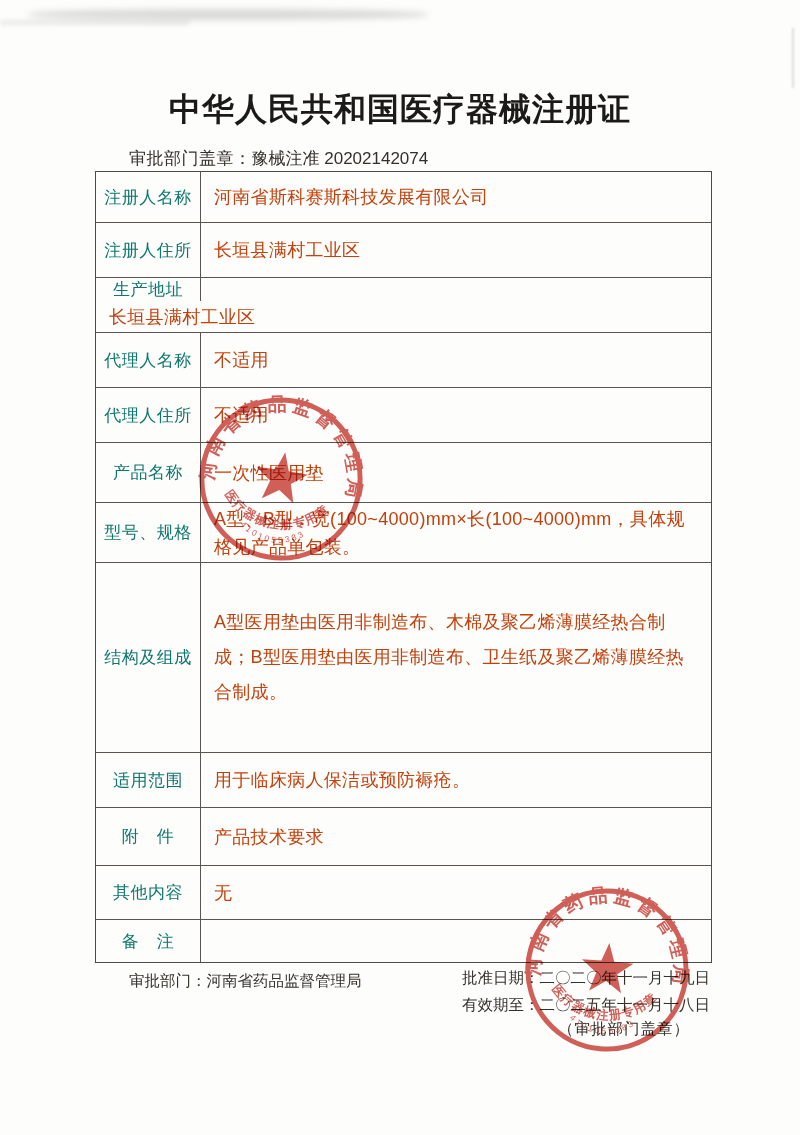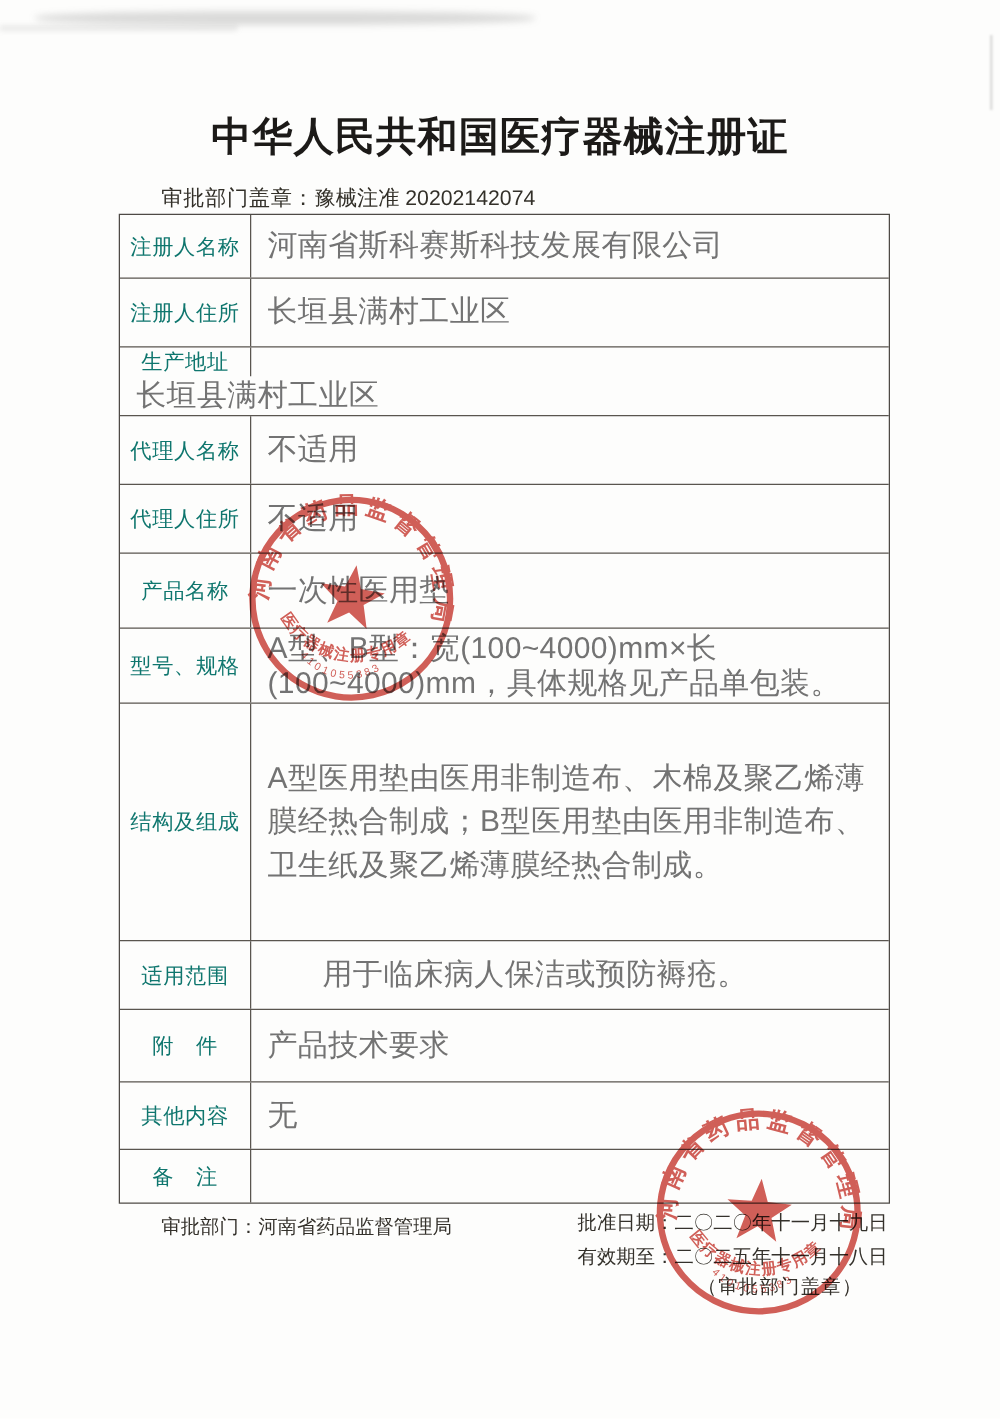--- a/index.html
+++ b/index.html
@@ -19,24 +19,24 @@
     font-size:32px;font-weight:700;letter-spacing:1px;color:#1c1a18;}
   .cert-line{position:absolute;top:147px;left:129px;font-size:17px;letter-spacing:.5px;color:#333029;}
   .cert-line .num{letter-spacing:0;}
   .table{position:absolute;left:95px;top:171px;width:617px;border:1.5px solid #4e4a45;background:transparent;}
   .row{display:flex;border-top:1px solid #5a554f;}
   .row:first-child{border-top:none;}
   .cell-label{width:105px;min-width:105px;border-right:1px solid #5a554f;
     display:flex;align-items:center;justify-content:center;text-align:center;
     font-size:17px;letter-spacing:.5px;color:#0f766e;}
   .cell-value{flex:1;display:flex;align-items:center;padding:3px 13px;
-    font-size:24px;line-height:26px;letter-spacing:.3px;color:#737373;}
+    font-size:18px;line-height:26px;letter-spacing:.3px;color:#c2410c;}
   .r0{height:50px;}.r1{height:55px;}.r2{height:55px;flex-direction:column;}.r3{height:55px;}
   .r4{height:55px;}.r5{height:60px;}.r6{height:60px;}.r7{height:190px;}
-  .r8{height:55px;gap:44px;}.r9{height:58px;}.r10{height:54px;}.r11{height:43px;}
+  .r8{height:55px;}.r9{height:58px;}.r10{height:54px;}.r11{height:43px;}
   .r6 .cell-value{line-height:28px;}
   .r7 .cell-value{line-height:35px;}
   .footer-dept{position:absolute;left:129px;top:971px;font-size:15.5px;color:#34312b;}
   .footer-date{position:absolute;left:462px;top:968px;font-size:15.5px;color:#34312b;}
   .footer-valid{position:absolute;left:462px;top:995px;font-size:15.5px;color:#34312b;}
   .footer-sealnote{position:absolute;left:558px;top:1019px;font-size:15.5px;letter-spacing:1px;color:#34312b;}
   .stamp{position:absolute;width:170px;height:170px;mix-blend-mode:multiply;opacity:.88;}
   .stamp-mid{left:196px;top:394px;transform:rotate(9deg);}
   .stamp-bottom{left:522px;top:885px;transform:rotate(5deg);}
 </style>

